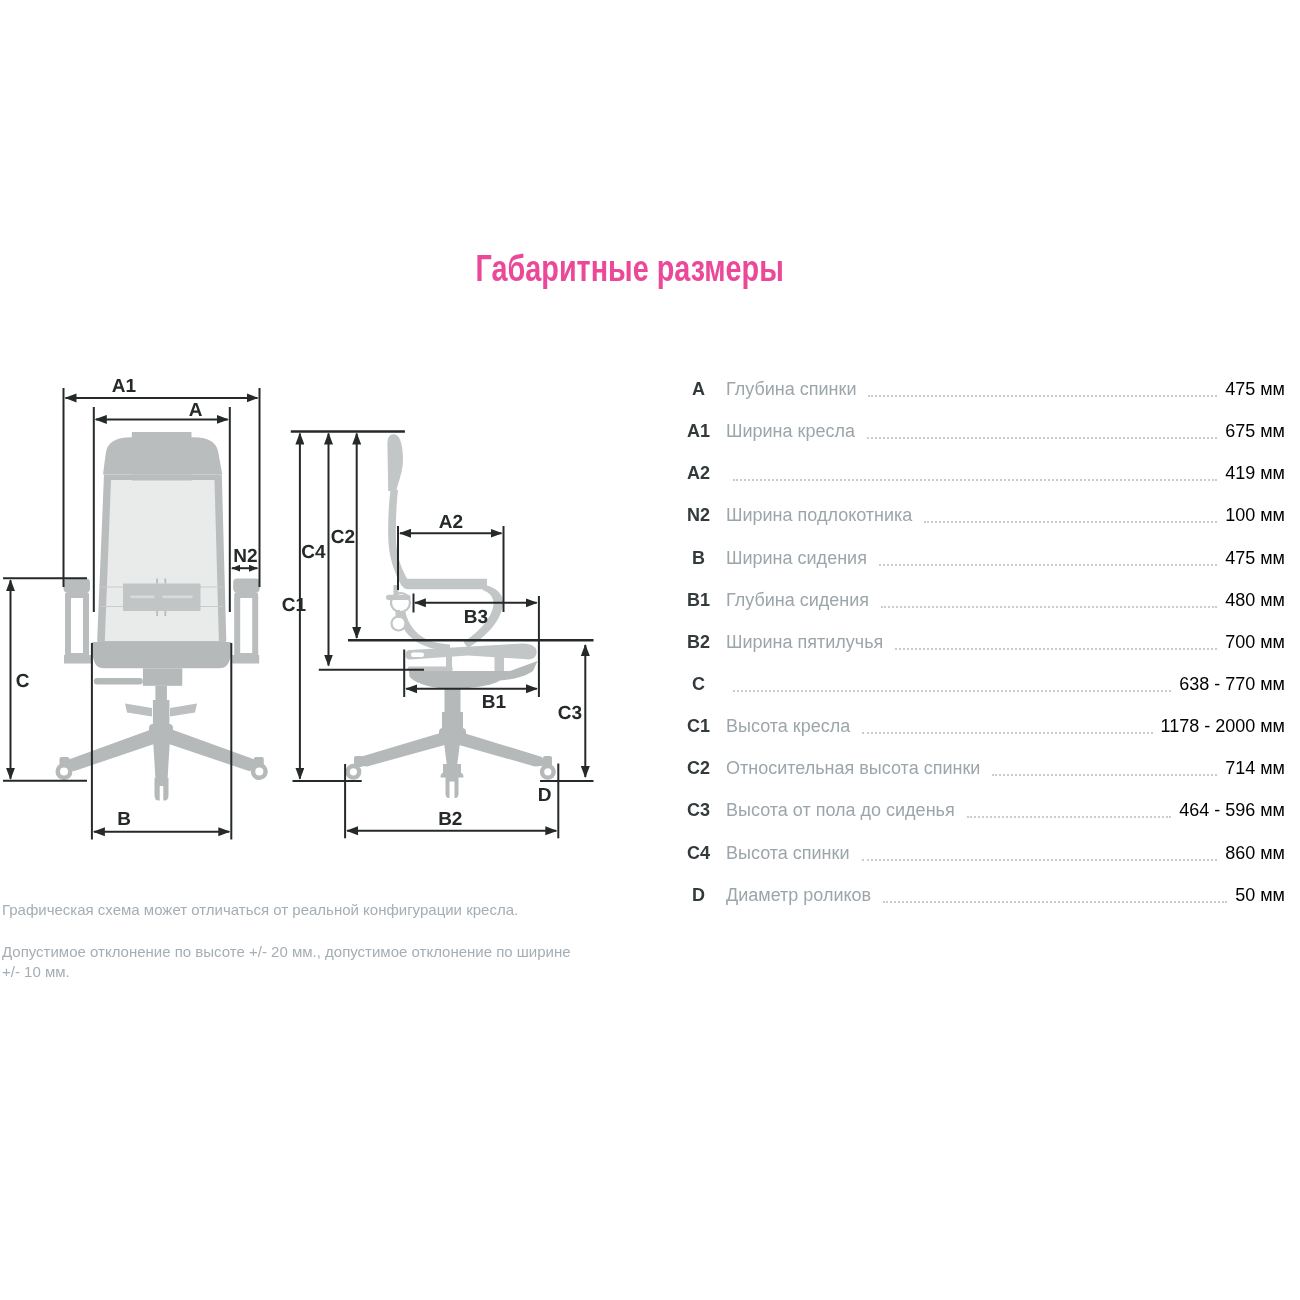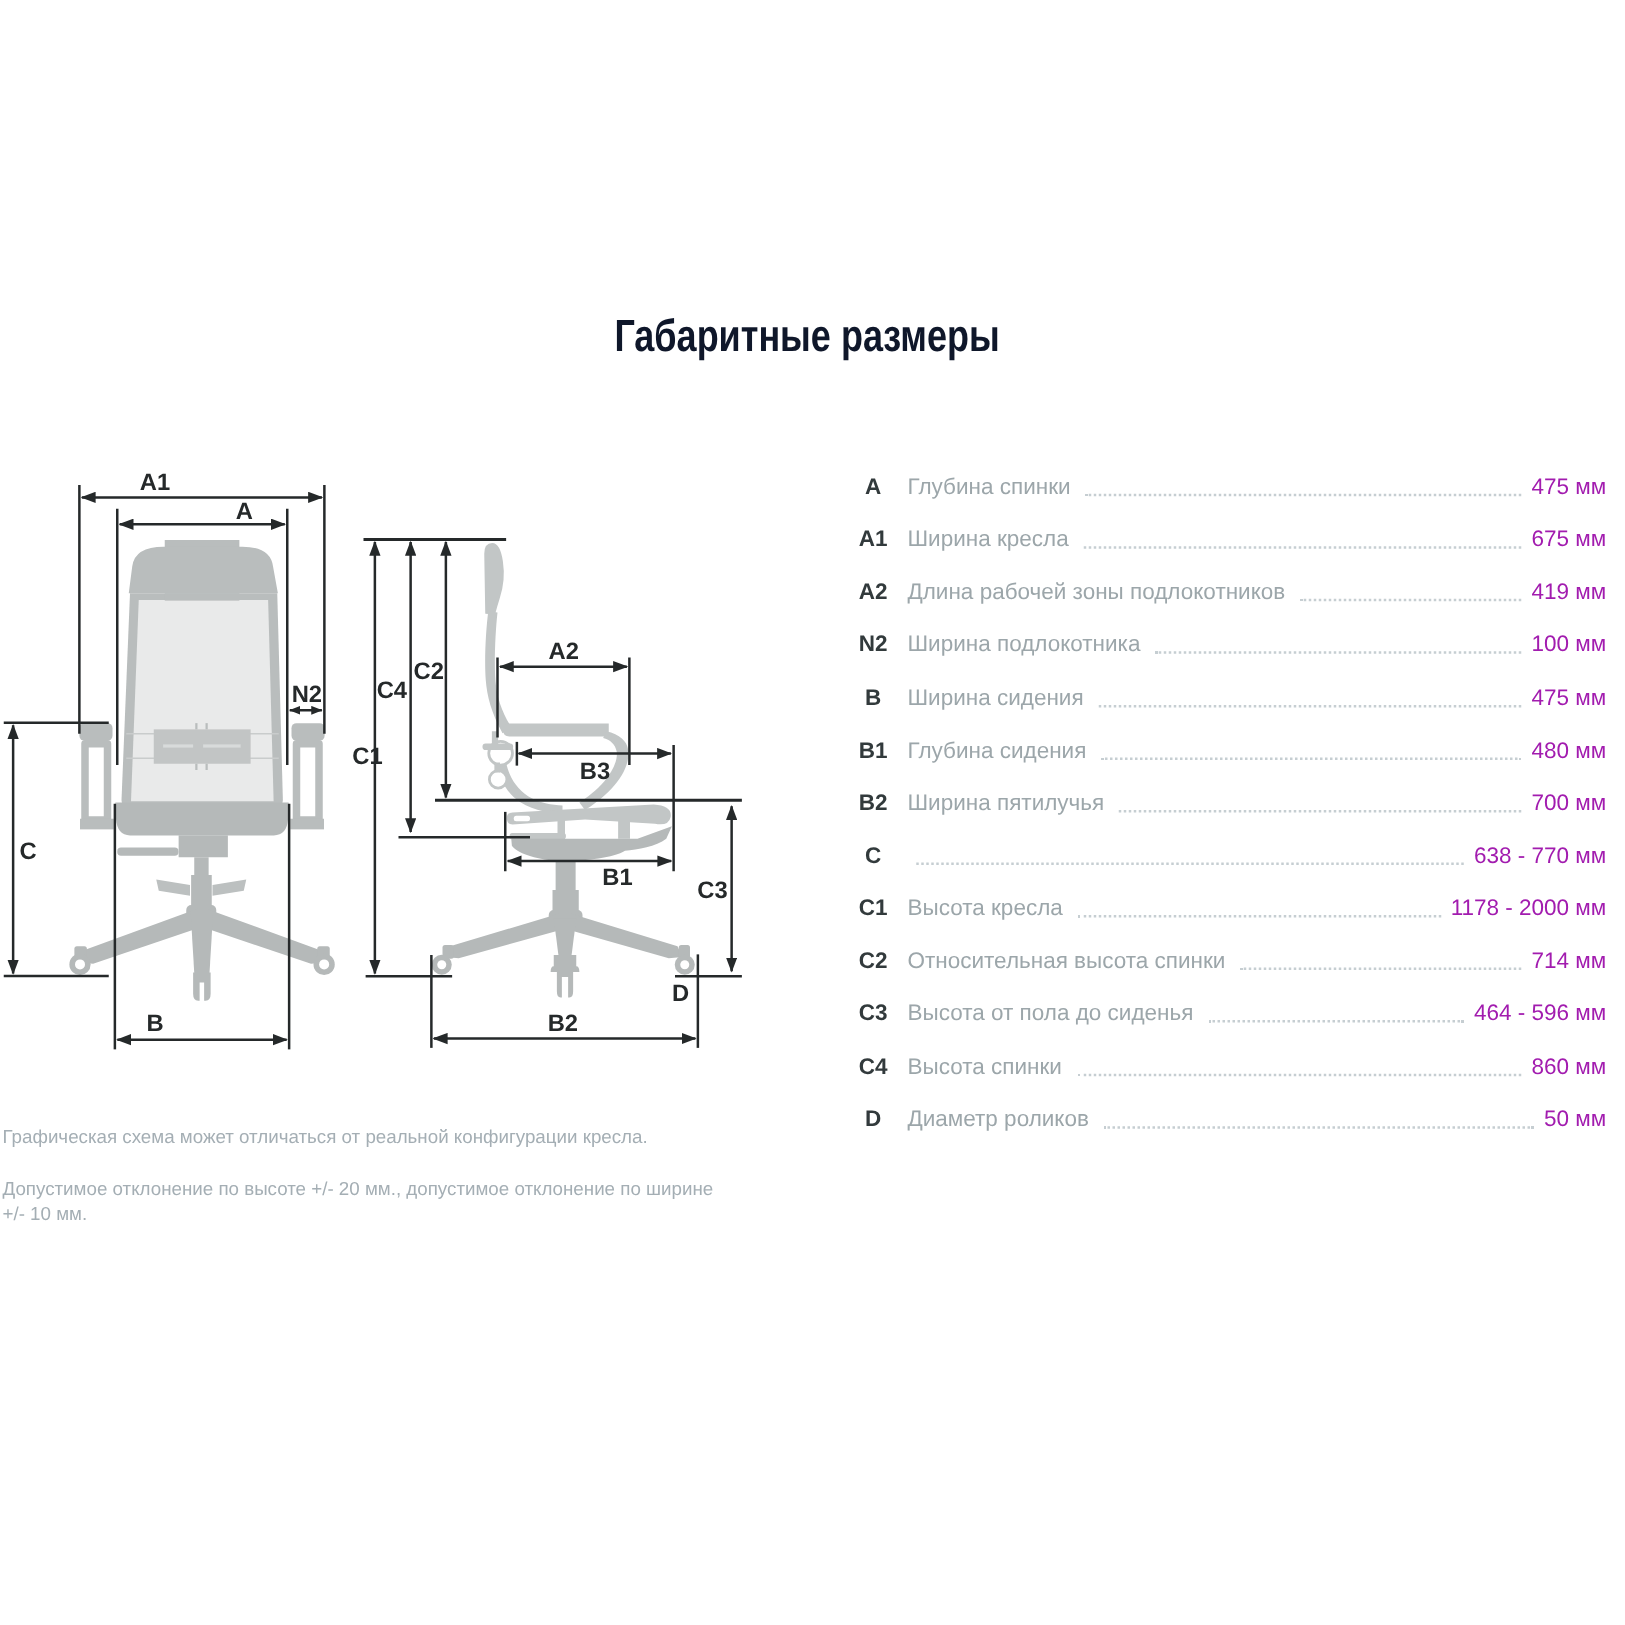--- a/index.html
+++ b/index.html
@@ -1,26 +1,26 @@
 <!DOCTYPE html>
 <html><head>
 <meta charset="utf-8">
 <style>
   html,body{margin:0;padding:0;background:#ffffff;}
   body{width:1300px;height:1300px;position:relative;font-family:"Liberation Sans",sans-serif;overflow:hidden;-webkit-font-smoothing:antialiased;}
-  .title{position:absolute;left:16px;top:248px;width:1260px;text-align:center;font-size:36px;font-weight:bold;color:#0f172a;}
+  .title{position:absolute;left:0;top:248px;width:1260px;text-align:center;font-size:36px;font-weight:bold;color:#ec4899;}
   .title span{display:inline-block;transform:scaleX(0.8);transform-origin:50% 50%;}
   svg{position:absolute;left:0;top:0;}
   svg text{font-family:"Liberation Sans",sans-serif;font-weight:bold;font-size:19px;fill:#25292a;text-rendering:geometricPrecision;}
   .tbl{position:absolute;left:676px;top:0;width:609px;}
   .row{position:absolute;left:0;width:609px;display:flex;align-items:baseline;font-size:18px;line-height:24px;white-space:nowrap;}
   .lab{width:45px;text-align:center;font-weight:bold;color:#323a3c;flex:0 0 45px;}
   .des{color:#9ca6aa;margin-left:5px;}
   .dots{flex:1 1 auto;border-bottom:2px dotted #c6ced2;margin:0 8px 4px 12px;align-self:flex-end;height:0;}
-  .val{color:#a21caf;text-align:right;}
+  .val{color:#000000;text-align:right;}
   .note{position:absolute;color:#a4aeb4;font-size:15px;line-height:20px;}
 </style>
 </head>
 <body>
 
 <div class="title"><span>Габаритные размеры</span></div>
 
 <svg width="1300" height="1300" viewBox="0 0 1300 1300">
 <defs>
 <marker id="aL" markerUnits="userSpaceOnUse" markerWidth="12" markerHeight="10" refX="1" refY="4.5" orient="auto">
@@ -280,21 +280,20 @@
 
 <div class="row" style="top:419px;">
       <span class="lab">A1</span>
       <span class="des">Ширина кресла</span>
       <span class="dots"></span>
       <span class="val">675 мм</span>
     </div>
 
 <div class="row" style="top:461px;">
       <span class="lab">A2</span>
-      <span class="des">Длина рабочей зоны подлокотников</span>
       <span class="dots"></span>
       <span class="val">419 мм</span>
     </div>
 
 <div class="row" style="top:503px;">
       <span class="lab">N2</span>
       <span class="des">Ширина подлокотника</span>
       <span class="dots"></span>
       <span class="val">100 мм</span>
     </div>

